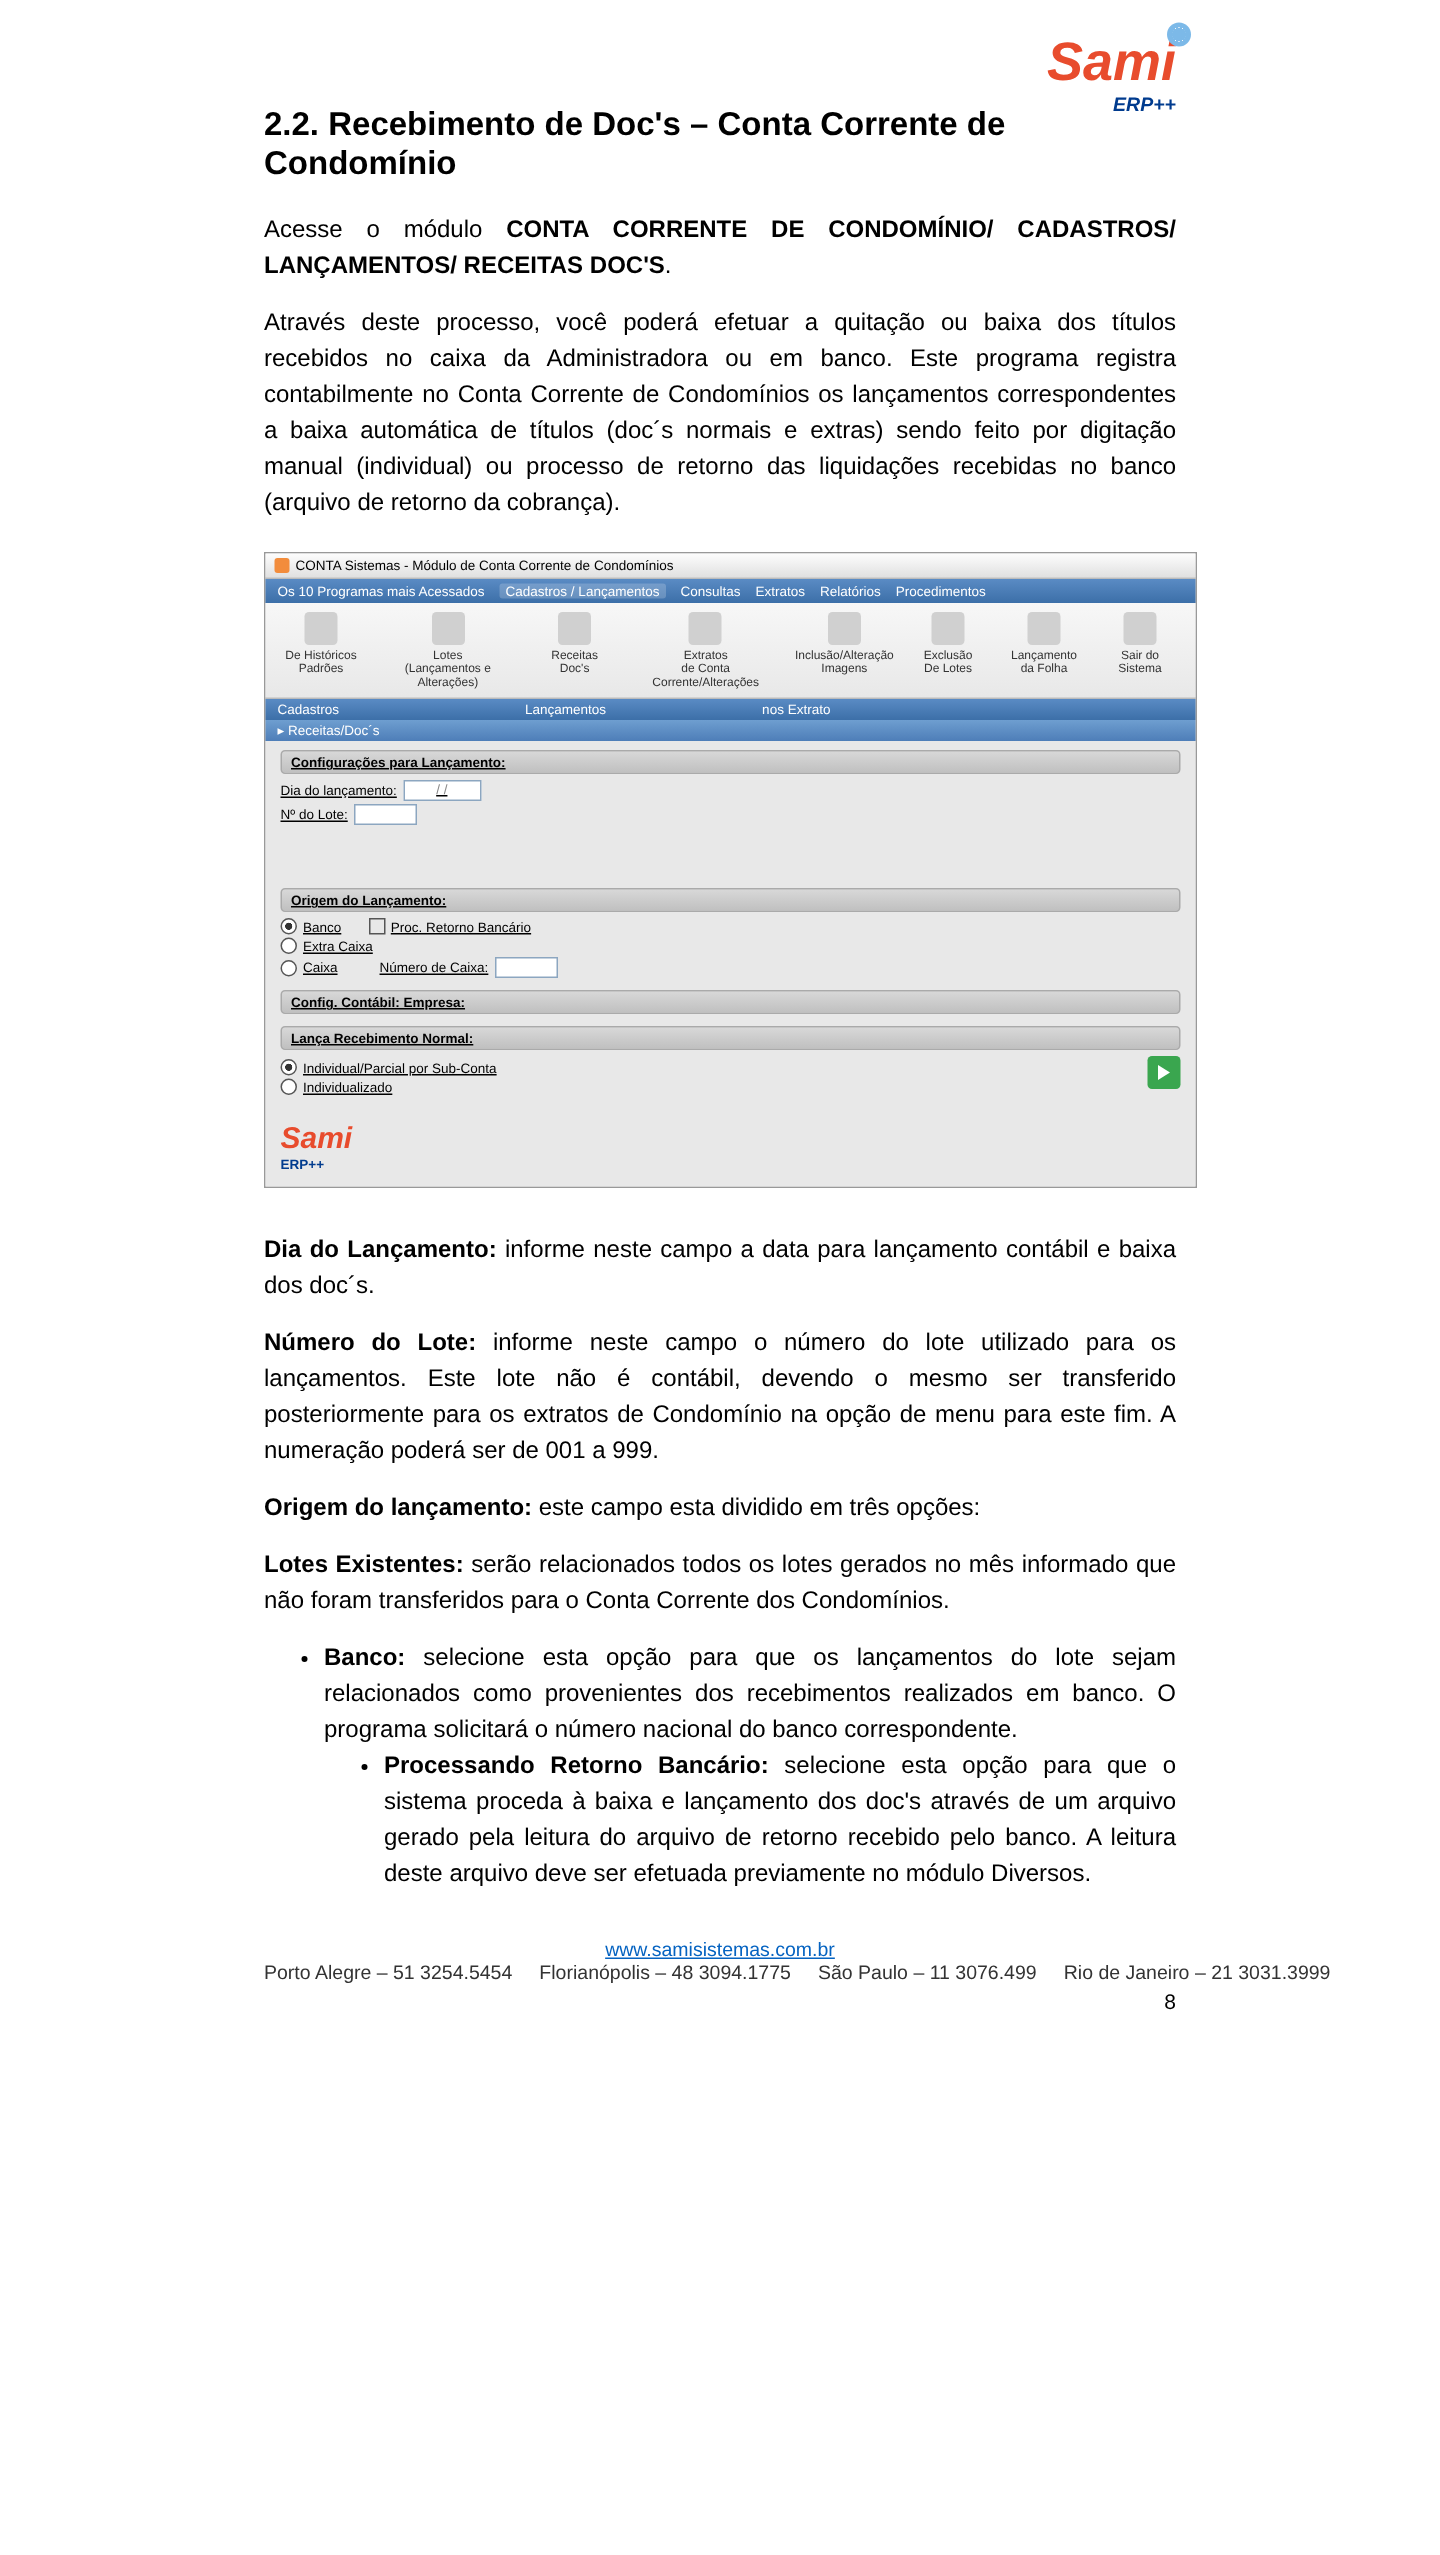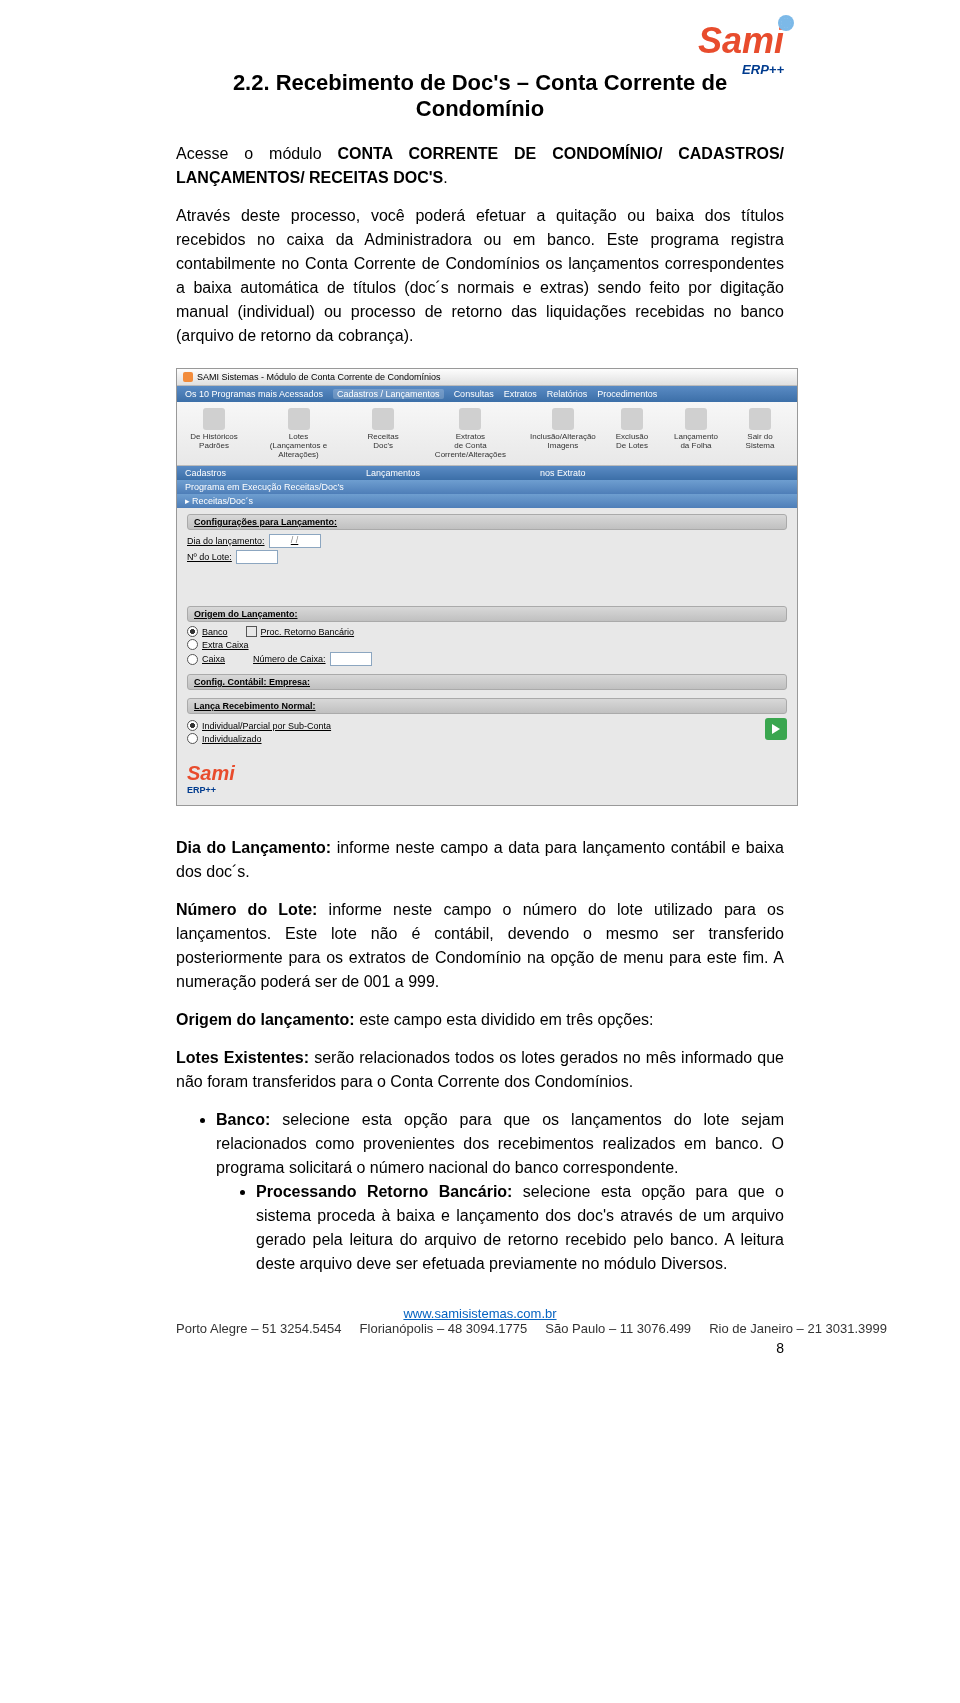--- a/index.html
+++ b/index.html
@@ -43,21 +43,20 @@
     font-size: 13px;
     font-weight: bold;
     font-style: italic;
     display: block;
   }
   h2.section-title {
     font-size: 22px;
     font-weight: bold;
     margin-top: 30px;
     margin-bottom: 20px;
-    text-align: center;
   }
   p.body {
     font-size: 16px;
     line-height: 1.5;
     text-align: justify;
     margin: 14px 0;
   }
   .bold {
     font-weight: bold;
   }
@@ -224,21 +223,21 @@
 
   <p class="body">
     <span>Acesse o módulo </span><span class="bold">CONTA CORRENTE DE CONDOMÍNIO/ CADASTROS/ LANÇAMENTOS/ RECEITAS DOC'S</span><span>.</span>
   </p>
 
   <p class="body">Através deste processo, você poderá efetuar a quitação ou baixa dos títulos recebidos no caixa da Administradora ou em banco. Este programa registra contabilmente no Conta Corrente de Condomínios os lançamentos correspondentes a baixa automática de títulos (doc´s normais e extras) sendo feito por digitação manual (individual) ou processo de retorno das liquidações recebidas no banco (arquivo de retorno da cobrança).</p>
 
   <div class="screenshot">
     <div class="ss-titlebar">
       <span style="width:10px;height:10px;background:#F28C3C;border-radius:2px;display:inline-block;"></span>
-      <span>SAMI Sistemas - Módulo de Conta Corrente de Condomínios</span>
+      <span>CONTA Sistemas - Módulo de Conta Corrente de Condomínios</span>
     </div>
     <div class="ss-tabbar">
       <span>Os 10 Programas mais Acessados</span>
       <span style="background:rgba(255,255,255,0.2);padding:0 4px;border-radius:2px;">Cadastros / Lançamentos</span>
       <span>Consultas</span>
       <span>Extratos</span>
       <span>Relatórios</span>
       <span>Procedimentos</span>
     </div>
     <div class="ss-toolbar">
@@ -276,26 +275,25 @@
           <div class="ss-tool-icon"></div>
           <span>Lançamento</span>
           <span>da Folha</span>
         </div>
       <div class="ss-tool">
           <div class="ss-tool-icon"></div>
           <span>Sair do</span>
           <span>Sistema</span>
         </div>
     </div>
-    <div class="ss-subbar" style="display:flex;gap:60px;">
+    <div class="ss-subbar" style="display:flex;gap:44px;">
       <span>Cadastros</span>
       <span style="margin-left:80px;">Lançamentos</span>
       <span style="margin-left:60px;">nos Extrato</span>
     </div>
-    <div class="ss-subbar" style="background:linear-gradient(#6E9ED0,#4E7EB8);">Programa em Execução  Receitas/Doc's</div>
     <div class="ss-subbar" style="background:linear-gradient(#6E9ED0,#4E7EB8);">▸ <span>Receitas/Doc´s</span></div>
 
     <div class="ss-panel">
       <div class="ss-group-title">Configurações para Lançamento:</div>
       <div class="ss-field">
         <span>Dia do lançamento:</span>
         <span class="ss-input" style="width:50px;text-align:center;color:#888;">/  /</span>
       </div>
       <div class="ss-field">
         <span>Nº do Lote:</span>

